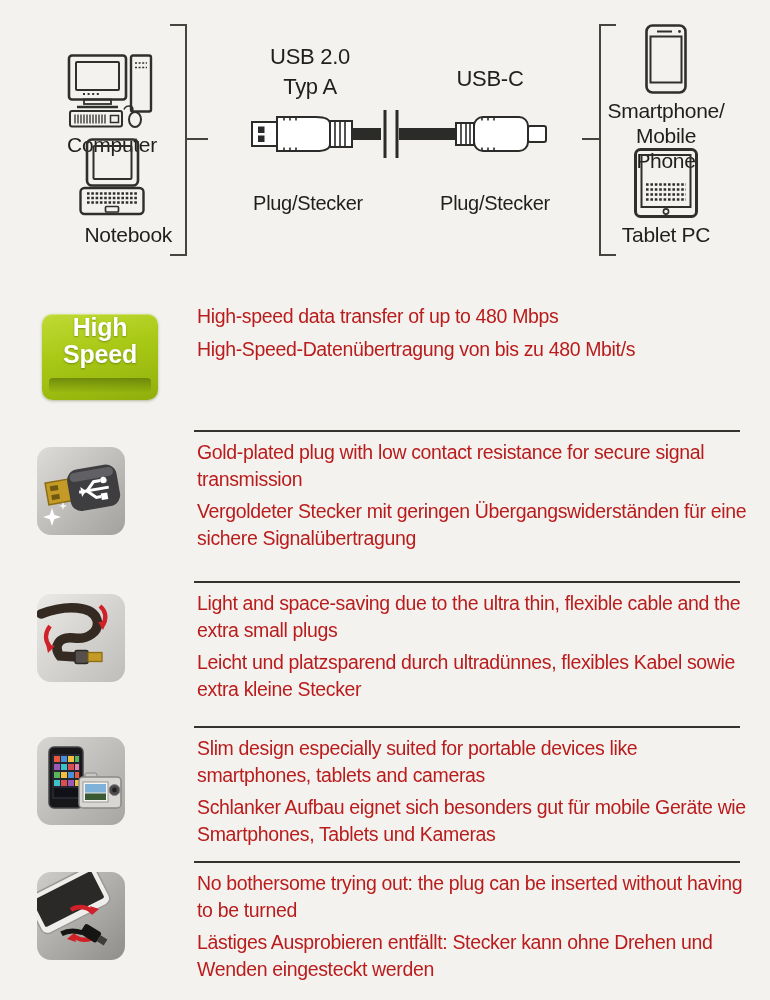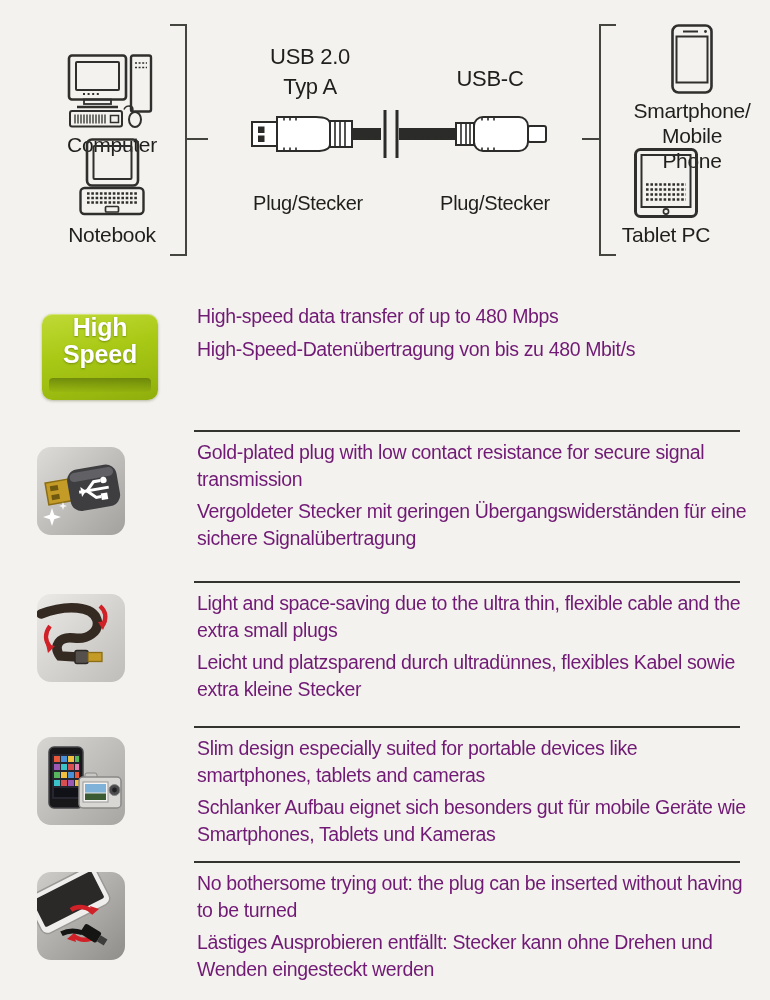--- a/index.html
+++ b/index.html
@@ -28,21 +28,21 @@
   }
   .hs-badge .strip{
     position:absolute;left:7px;right:7px;bottom:8px;height:14px;border-radius:4px;
     background:linear-gradient(180deg,rgba(72,96,6,0.55) 0%,rgba(125,152,14,0.12) 100%);
   }
   .hs-badge .badge-text{
     position:relative;z-index:2;color:#ffffff;font-weight:700;font-size:25px;line-height:27px;
     text-align:center;letter-spacing:-0.2px;
     text-shadow:0 1px 2px rgba(72,96,6,0.55);
   }
-  .body-text{font-size:19.5px;line-height:27px;letter-spacing:-0.35px;color:#701a75;}
+  .body-text{font-size:19.5px;line-height:27px;letter-spacing:-0.35px;color:#b91c1c;}
   .hs-line{position:absolute;left:197px;width:560px;}
   
   .feature-row{position:absolute;left:0;width:770px;}
   .sep{position:absolute;left:194px;top:0;width:546px;height:2px;background:#34342f;}
   .thumb{position:absolute;left:37px;top:15px;width:88px;height:88px;}
   .thumb svg{display:block;}
   .ftext{position:absolute;left:197px;top:9px;width:552px;}
   .ftext .en{margin-bottom:5px;}
 </style>
 </head>
@@ -62,21 +62,21 @@
       <line x1="69" y1="13.5" x2="81" y2="13.5" stroke-width="1.6" stroke-dasharray="2 1.6"></line>
       <rect x="4" y="57" width="52" height="15.5" rx="2" stroke-width="2"></rect>
       <path d="M9,60.5 v9 M12,60.5 v9 M15,60.5 v9 M18,60.5 v9 M21,60.5 v9 M24,60.5 v9 M27,60.5 v9 M30,60.5 v9 M33,60.5 v9 M36,60.5 v9 M39,60.5 v9" stroke-width="1.3"></path>
       <rect x="44.5" y="61.5" width="8" height="7" stroke-width="1.5"></rect>
       <ellipse cx="69" cy="65.5" rx="6" ry="7.5" stroke-width="2"></ellipse>
       <path d="M66,58.5 C70,51 60,50 58,55.5" stroke-width="1.6"></path>
     </svg>
     <div class="dev-label">Computer</div>
   </div>
 
-  <div class="dev-group" style="left:52px;top:138px;width:120px;">
+  <div class="dev-group" style="left:52px;top:138px;width:120px;text-align:right;">
     <svg width="66" height="80" viewBox="0 0 66 80" fill="none" stroke="#2f2f2d">
       <rect x="8" y="1.5" width="51" height="46" rx="5" stroke-width="2.6"></rect>
       <rect x="14.5" y="8" width="38" height="33" rx="1" stroke-width="2"></rect>
       <rect x="1.5" y="50" width="63" height="26" rx="4" stroke-width="2.4"></rect>
       <path d="M8,55.5 h50 M8,60 h50 M8,64.5 h50" stroke-width="2.6" stroke-dasharray="2.6 1.7"></path>
       <rect x="26.5" y="68.5" width="13" height="5.5" rx="1" stroke-width="1.7"></rect>
     </svg>
     <div class="dev-label">Notebook</div>
   </div>
 
@@ -118,21 +118,21 @@
     </g>
   </svg>
 
   <div class="plug-caption" style="left:243px;top:192px;width:130px;">Plug/Stecker</div>
   <div class="plug-caption" style="left:430px;top:192px;width:130px;">Plug/Stecker</div>
 
   <svg class="bracket" style="left:582px;top:24px;" width="60" height="232" viewBox="0 0 60 232" fill="none" stroke="#45453f" stroke-width="2">
     <path d="M34,1 H18 V231 H34 M18,115 H0"></path>
   </svg>
 
-  <div class="dev-group" style="left:632px;top:24px;width:120px;">
+  <div class="dev-group" style="left:606px;top:24px;width:120px;">
     <svg width="42" height="70" viewBox="0 0 42 70" fill="none" stroke="#2f2f2d">
       <rect x="1.5" y="1.5" width="39" height="67" rx="6" stroke-width="2.6"></rect>
       <line x1="12" y1="7.5" x2="27" y2="7.5" stroke-width="2"></line>
       <circle cx="34.5" cy="7.5" r="1.4" fill="#2f2f2d" stroke="none"></circle>
       <rect x="5.5" y="12.5" width="31" height="46" stroke-width="2"></rect>
     </svg>
     <div class="dev-label">
       <div>Smartphone/</div>
       <div>Mobile Phone</div>
     </div>

